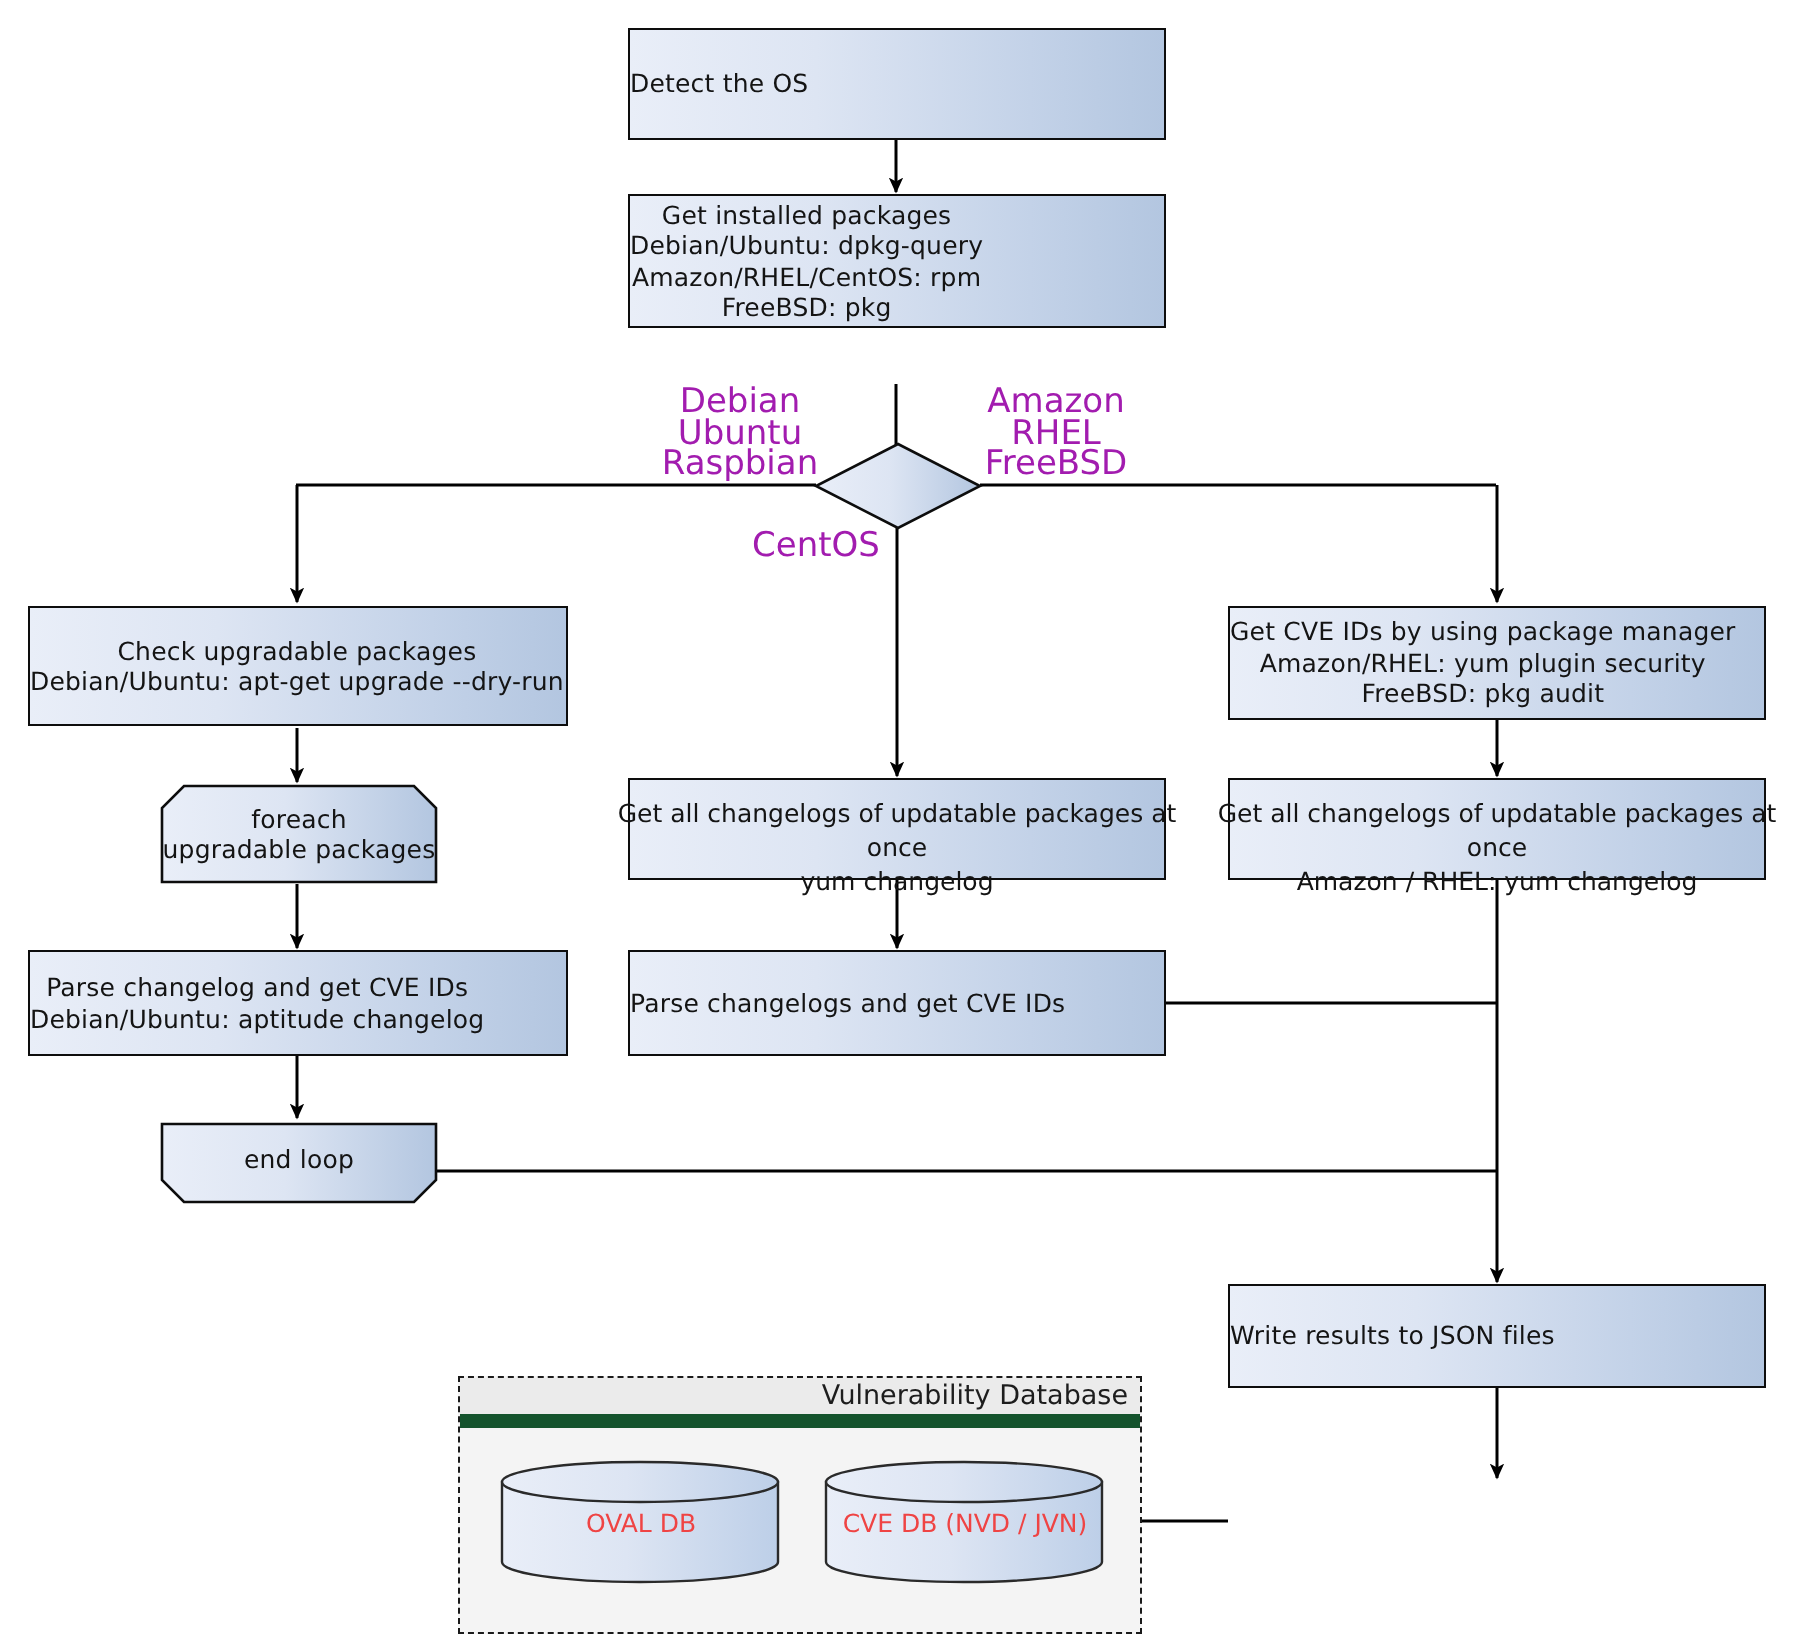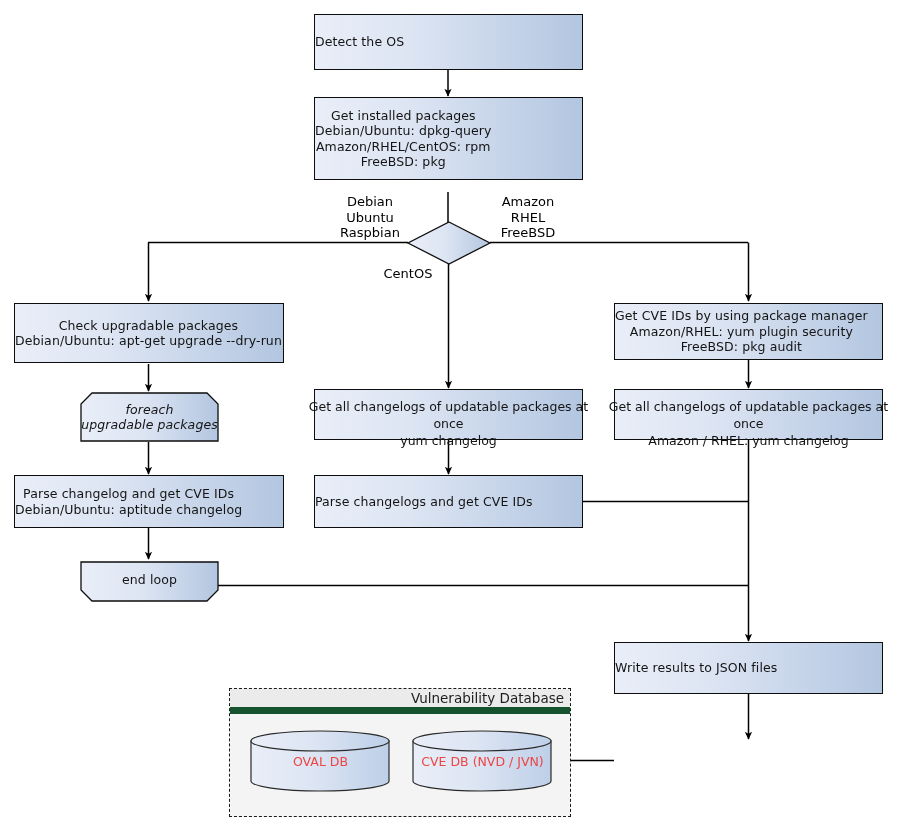--- a/index.html
+++ b/index.html
@@ -41,21 +41,20 @@
     white-space: nowrap;
   }
   .node .txt {
     display: block;
     white-space: pre-line;
   }
   
   .loop-start {
     border: none;
     background: none;
-    font-style: italic;
   }
   .loop-start .shape {
     position: absolute;
     left: 0; top: 0; right: 0; bottom: 0;
   }
   .loop-start .label, .loop-end .label {
     position: relative;
     z-index: 2;
     width: 100%;
     text-align: center;
@@ -70,23 +69,23 @@
   }
   .loop-end .shape {
     position: absolute;
     left: 0; top: 0; right: 0; bottom: 0;
   }
   .diamond {
     position: absolute;
   }
   .branch-label {
     position: absolute;
-    font-size: 13px;
+    font-size: 17px;
     line-height: 15.5px;
-    color: #000000;
+    color: #a21caf;
     white-space: pre-line;
     text-align: center;
   }
   
   .group-box {
     position: absolute;
     box-sizing: border-box;
     border: 1.6px dashed #1a1a1a;
     background: #f4f4f4;
   }
@@ -165,21 +164,21 @@
       <line x1="748.5" y1="694" x2="748.5" y2="739" marker-end="url(#arrow)"></line>
 
       <line x1="571" y1="760.5" x2="614" y2="760.5"></line>
     </g>
   </svg>
 
   <div class="node" style="left:314px; top:14px; width:269px; height:56px;">
     <span class="txt">Detect the OS</span>
   </div>
 
-  <div class="node" style="left:314px; top:97px; width:269px; height:83px;">
+  <div class="node" style="left:314px; top:97px; width:269px; height:67px;">
     <span class="txt">Get installed packages
 Debian/Ubuntu: dpkg-query
 Amazon/RHEL/CentOS: rpm
 FreeBSD: pkg</span>
   </div>
 
   <svg class="diamond" style="left:406px; top:220px;" width="86" height="46" viewBox="0 0 86 46" xmlns="http://www.w3.org/2000/svg">
     <defs>
       <linearGradient id="dgrad" x1="0" y1="0" x2="1" y2="0">
         <stop offset="0%" stop-color="#e9eef8"></stop>

